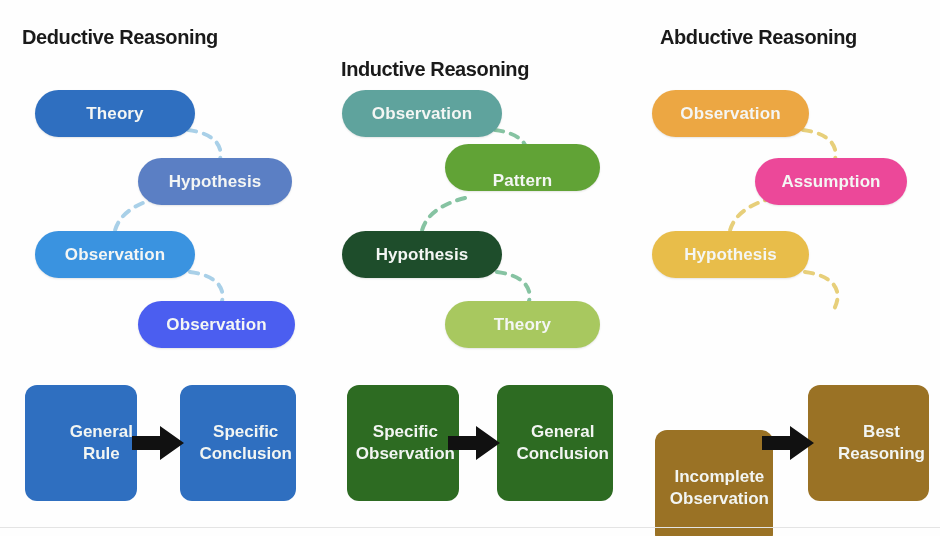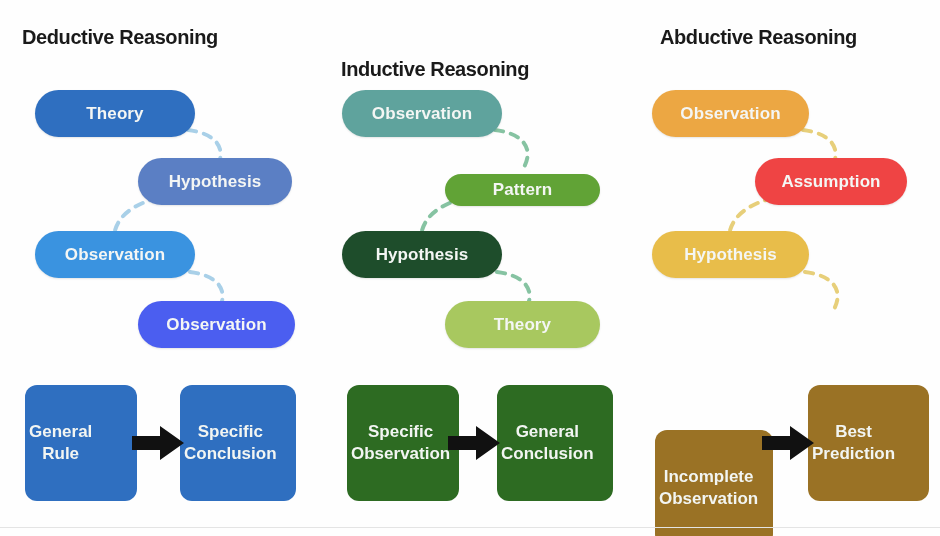--- a/index.html
+++ b/index.html
@@ -39,21 +39,21 @@
     box-shadow: 0 1px 2px rgba(0,0,0,0.10);
   }
   .connector {
     position: absolute;
     pointer-events: none;
   }
   .bottom-box {
     position: absolute;
     display: flex;
     align-items: center;
-    justify-content: flex-start;
+    justify-content: flex-end;
     text-align: center;
     border-radius: 12px;
     color: #f2f5f2;
     font-size: 17px;
     font-weight: bold;
     line-height: 1.32;
     padding: 0 4px;
     box-sizing: border-box;
   }
   .bottom-box span { display: block; }
@@ -123,21 +123,21 @@
   <svg class="connector" style="left:407px; top:196px;" width="70" height="46">
     <path d="M 58 2 C 34 8, 16 20, 14 40" fill="none" stroke="#86c3a2" stroke-width="4" stroke-linecap="round" stroke-dasharray="8 8"></path>
   </svg>
   <svg class="connector" style="left:489px; top:268px;" width="70" height="50">
     <path d="M 8 4 C 40 8, 48 26, 34 46" fill="none" stroke="#86c3a2" stroke-width="4" stroke-linecap="round" stroke-dasharray="8 8"></path>
   </svg>
 
   <div class="pill" style="left:342px; top:90px; width:160px; height:47px; background:#5fa39d;">
     <span>Observation</span>
   </div>
-  <div class="pill" style="left:445px; top:174px; width:155px; height:32px; background:#61a336;">
+  <div class="pill" style="left:445px; top:144px; width:155px; height:47px; background:#61a336;align-items:flex-end;">
     <span>Pattern</span>
   </div>
   <div class="pill" style="left:342px; top:231px; width:160px; height:47px; background:#1e4d2b;">
     <span>Hypothesis</span>
   </div>
   <div class="pill" style="left:445px; top:301px; width:155px; height:47px; background:#a8c85f;">
     <span>Theory</span>
   </div>
 
   <div class="bottom-box" style="left:347px; top:385px; width:112px; height:116px; background:#2d6b22;">
@@ -162,38 +162,38 @@
   <svg class="connector" style="left:715px; top:196px;" width="70" height="46">
     <path d="M 58 2 C 34 8, 16 20, 14 40" fill="none" stroke="#e7cf7a" stroke-width="4" stroke-linecap="round" stroke-dasharray="8 8"></path>
   </svg>
   <svg class="connector" style="left:797px; top:268px;" width="70" height="50">
     <path d="M 8 4 C 40 8, 48 26, 34 46" fill="none" stroke="#e7cf7a" stroke-width="4" stroke-linecap="round" stroke-dasharray="8 8"></path>
   </svg>
 
   <div class="pill" style="left:652px; top:90px; width:157px; height:47px; background:#eca743;">
     <span>Observation</span>
   </div>
-  <div class="pill" style="left:755px; top:158px; width:152px; height:47px; background:#ef4444;">
+  <div class="pill" style="left:755px; top:158px; width:152px; height:47px; background:#ec4899;">
     <span>Assumption</span>
   </div>
   <div class="pill" style="left:652px; top:231px; width:157px; height:47px; background:#e8bd4a;">
     <span>Hypothesis</span>
   </div>
 
   <div class="bottom-box" style="left:655px; top:385px; width:118px; height:116px; background:#9a7225;margin-top:45px;">
     <div>
       <span>Incomplete</span>
       <span>Observation</span>
     </div>
   </div>
   <svg class="arrow" style="left:760px; top:423px;" width="58" height="42">
     <path d="M 2 13 L 30 13 L 30 3 L 54 20 L 30 37 L 30 27 L 2 27 Z" fill="#111111"></path>
   </svg>
   <div class="bottom-box" style="left:808px; top:385px; width:121px; height:116px; background:#9a7225;">
     <div>
       <span>Best</span>
-      <span>Prediction</span>
+      <span>Reasoning</span>
     </div>
   </div>
 
   <div class="baseline" style="top:527px;"></div>
 
 </div>
 
 </body></html>

